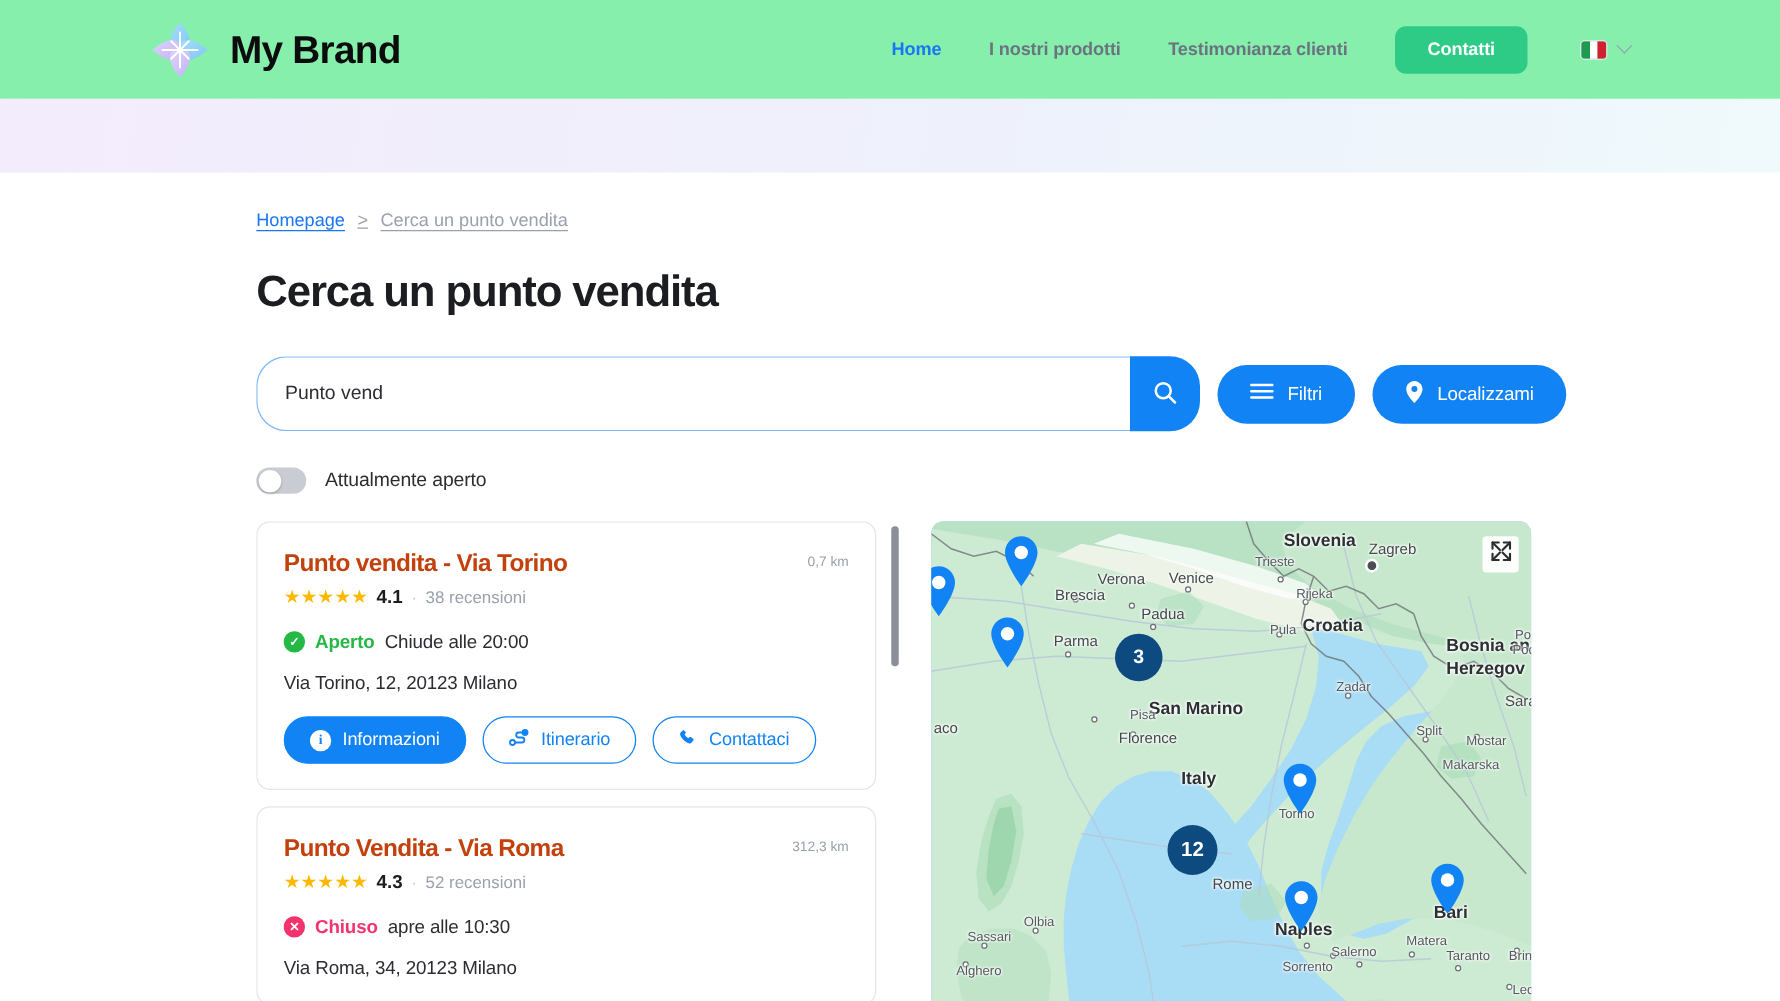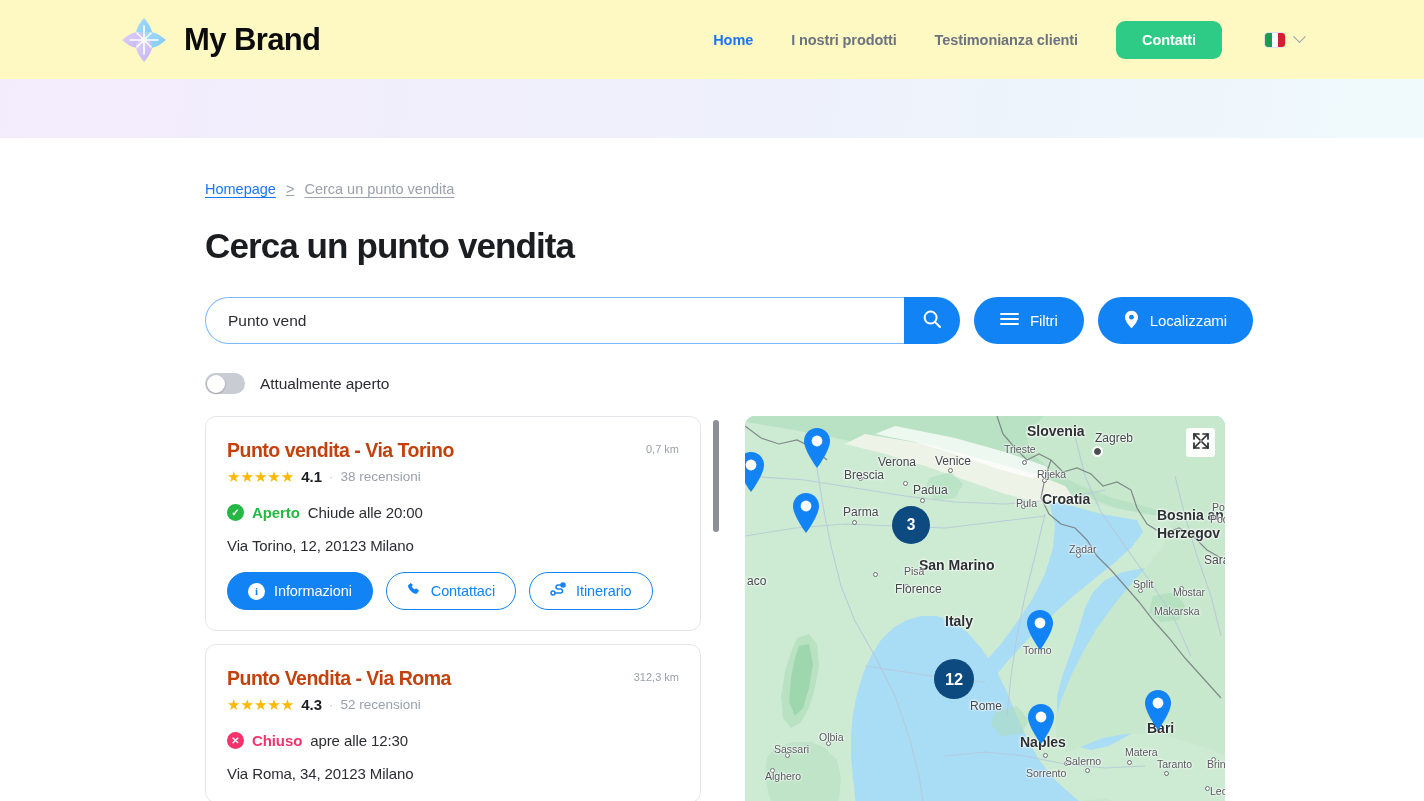--- a/index.html
+++ b/index.html
@@ -7,21 +7,21 @@
     width: 1424px; height: 801px;
     background: #ffffff;
     font-family: "Liberation Sans", sans-serif;
     overflow: hidden;
   }
 
   
   .site-header {
     position: relative;
     height: 79px;
-    background: #fef9c3;
+    background: #86efac;
     display: flex;
     align-items: center;
     padding: 0 120px 0 118px;
   }
   .brand { display: flex; align-items: center; gap: 14px; }
   .brand-logo { width: 52px; height: 52px; flex: 0 0 52px; }
   .brand-name {
     font-size: 31px;
     font-weight: 700;
     letter-spacing: -0.6px;
@@ -78,21 +78,20 @@
     background: linear-gradient(100deg, #f3ecfd 0%, #f1eefb 28%, #eef1fc 55%, #edf4fb 75%, #f0fafc 100%);
   }
 
   
   .page { padding: 0 0 0 205px; position: relative; }
 
   .breadcrumb {
     display: flex; align-items: center; gap: 10px;
     padding-top: 31px;
     font-size: 14.5px;
-    margin-top: 12px;
   }
   .crumb-link {
     color: #1976f5; text-decoration: underline;
     text-underline-offset: 3px; cursor: pointer;
     font-weight: 500;
   }
   .crumb-sep { color: #9aa0ac; text-decoration: underline; }
   .crumb-current {
     color: #9aa0ac; text-decoration: underline;
     text-underline-offset: 3px;
@@ -106,21 +105,21 @@
     margin-top: 29px;
   }
 
   
   .search-row {
     display: flex; align-items: center; gap: 14px;
     margin-top: 31px;
   }
   .search-box {
     position: relative;
-    width: 755px; height: 47px;
+    width: 755px; height: 60px;
     display: flex; align-items: stretch;
   }
   .search-input {
     flex: 1;
     border: 1.5px solid #7bb8f7;
     border-right: none;
     border-radius: 24px 0 0 24px;
     padding: 0 0 0 22px;
     font-size: 15.5px;
     font-family: "Liberation Sans", sans-serif;
@@ -461,54 +460,54 @@
             <span>Chiude alle 20:00</span>
           </div>
           <div class="address">Via Torino, 12, 20123 Milano</div>
           <div class="card-actions">
             <button class="act primary">
               <span class="info-badge">i</span>
               <span>Informazioni</span>
             </button>
             <button class="act ghost">
               <span>
-                <svg width="15" height="15" viewBox="0 0 14 14" fill="#1183f5">
-                  <path d="M3.3 1.1 1.5 2.6c-.6.6-.6 1.6-.2 2.6.9 2.1 3.4 4.6 5.5 5.5 1 .4 2 .4 2.6-.2l1.5-1.8c.3-.4.2-.9-.2-1.2L9 6.2c-.4-.2-.9-.1-1.2.2l-.6.7C6 6.3 5.1 5.4 4.3 4.2l.7-.6c.3-.3.4-.8.2-1.2L3.9 1.3c-.2-.3-.4-.4-.6-.2z"></path>
-                </svg>
-              </span>
-              <span>Contattaci</span>
-            </button>
-            <button class="act ghost">
-              <span>
                 <svg width="17" height="15" viewBox="0 0 17 15" fill="none" stroke="#1183f5" stroke-width="1.5">
                   <circle cx="3" cy="11" r="2"></circle>
                   <path d="M5.5 11h5a2 2 0 0 0 0-4H8a2 2 0 0 1 0-4h3" stroke-linecap="round"></path>
                   <circle cx="13" cy="3" r="2" fill="#1183f5"></circle>
                 </svg>
               </span>
               <span>Itinerario</span>
+            </button>
+            <button class="act ghost">
+              <span>
+                <svg width="15" height="15" viewBox="0 0 14 14" fill="#1183f5">
+                  <path d="M3.3 1.1 1.5 2.6c-.6.6-.6 1.6-.2 2.6.9 2.1 3.4 4.6 5.5 5.5 1 .4 2 .4 2.6-.2l1.5-1.8c.3-.4.2-.9-.2-1.2L9 6.2c-.4-.2-.9-.1-1.2.2l-.6.7C6 6.3 5.1 5.4 4.3 4.2l.7-.6c.3-.3.4-.8.2-1.2L3.9 1.3c-.2-.3-.4-.4-.6-.2z"></path>
+                </svg>
+              </span>
+              <span>Contattaci</span>
             </button>
           </div>
         </article>
 
         <article class="card">
           <div class="card-head">
             <h2 class="card-title">Punto Vendita - Via Roma</h2>
             <span class="card-dist">312,3 km</span>
           </div>
           <div class="rating-row">
             <span class="stars">★★★★★</span>
             <span class="rating-val">4.3</span>
             <span class="rating-dot">·</span>
             <span class="rating-count">52 recensioni</span>
           </div>
           <div class="status-row">
             <span class="status-ico closed">✕</span>
             <span class="status-word closed">Chiuso</span>
-            <span>apre alle 12:30</span>
+            <span>apre alle 10:30</span>
           </div>
           <div class="address">Via Roma, 34, 20123 Milano</div>
         </article>
 
       </div>
       <div class="scrollbar-track">
         <div class="scrollbar-thumb"></div>
       </div>
     </section>
 

